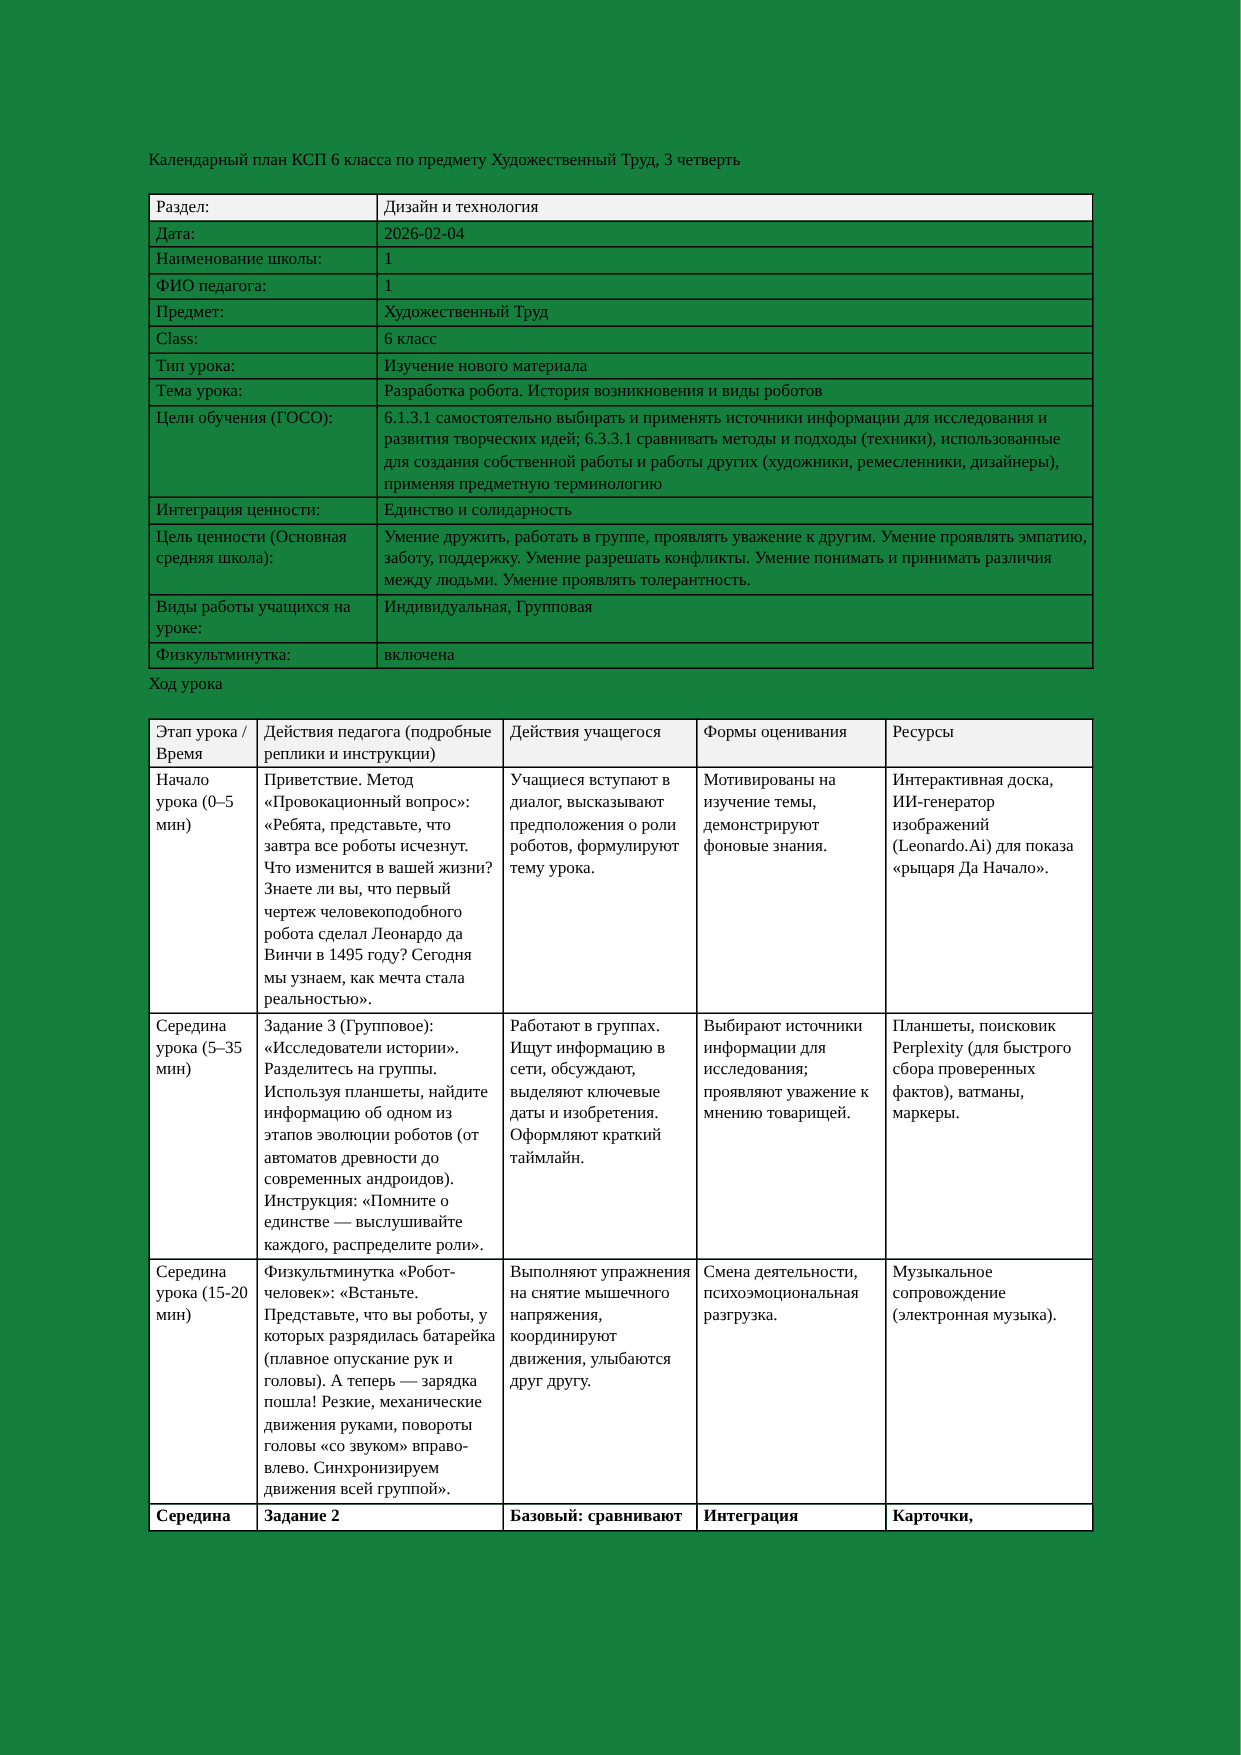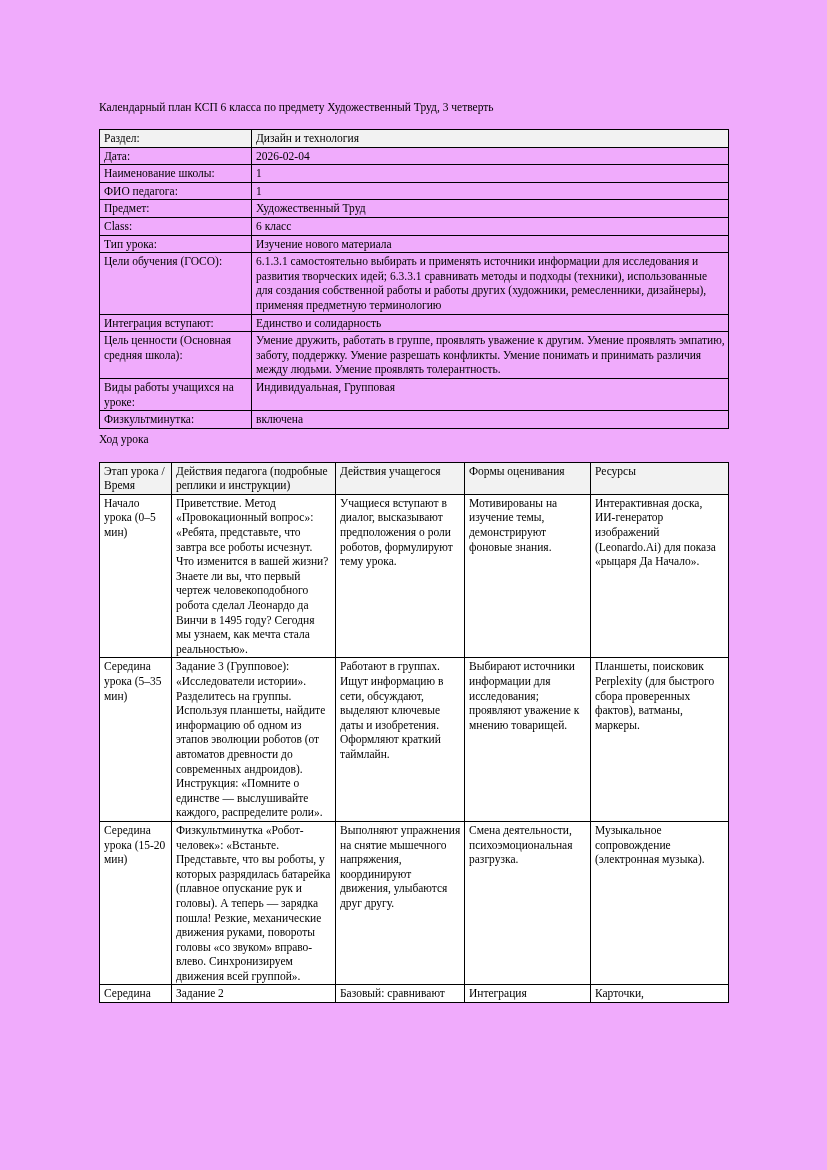--- a/index.html
+++ b/index.html
@@ -11,21 +11,21 @@
     width: 827px;
     height: 1170px;
     font-family: "Liberation Serif", "DejaVu Serif", serif;
     color: #000000;
     overflow: hidden;
   }
   .page {
     position: relative;
     width: 827px;
     height: 1170px;
-    background: #f0abfc;
+    background: #15803d;
     box-sizing: border-box;
     padding: 100px 98px 0 99px;
   }
   .doc-title {
     font-size: 11.5px;
     line-height: 14px;
     margin: 0 0 6px 0;
     white-space: nowrap;
   }
   .section-caption {
@@ -61,20 +61,21 @@
   #flow-table col.c2 { width: 164px; }
   #flow-table col.c3 { width: 129px; }
   #flow-table col.c4 { width: 126px; }
   #flow-table col.c5 { width: 138px; }
   #flow-table thead td { background: #f2f2f2; }
   #flow-table tbody td { background: #ffffff; }
   .clipped-row td {
     height: 15px;
     overflow: hidden;
     white-space: nowrap;
+    font-weight: bold;
   }
 </style>
 </head>
 <body>
 
 <div class="page">
 
   <p class="doc-title">Календарный план КСП 6 класса по предмету Художественный Труд, 3 четверть</p>
 
   <table id="info-table">
@@ -105,25 +106,29 @@
         </tr>
         <tr>
           <td>Class:</td>
           <td>6 класс</td>
         </tr>
         <tr>
           <td>Тип урока:</td>
           <td>Изучение нового материала</td>
         </tr>
         <tr>
+          <td>Тема урока:</td>
+          <td>Разработка робота. История возникновения и виды роботов</td>
+        </tr>
+        <tr>
           <td>Цели обучения (ГОСО):</td>
           <td>6.1.3.1 самостоятельно выбирать и применять источники информации для исследования и развития творческих идей; 6.3.3.1 сравнивать методы и подходы (техники), использованные для создания собственной работы и работы других (художники, ремесленники, дизайнеры), применяя предметную терминологию</td>
         </tr>
         <tr>
-          <td>Интеграция вступают:</td>
+          <td>Интеграция ценности:</td>
           <td>Единство и солидарность</td>
         </tr>
         <tr>
           <td>Цель ценности (Основная средняя школа):</td>
           <td>Умение дружить, работать в группе, проявлять уважение к другим. Умение проявлять эмпатию, заботу, поддержку. Умение разрешать конфликты. Умение понимать и принимать различия между людьми. Умение проявлять толерантность.</td>
         </tr>
         <tr>
           <td>Виды работы учащихся на уроке:</td>
           <td>Индивидуальная, Групповая</td>
         </tr>

